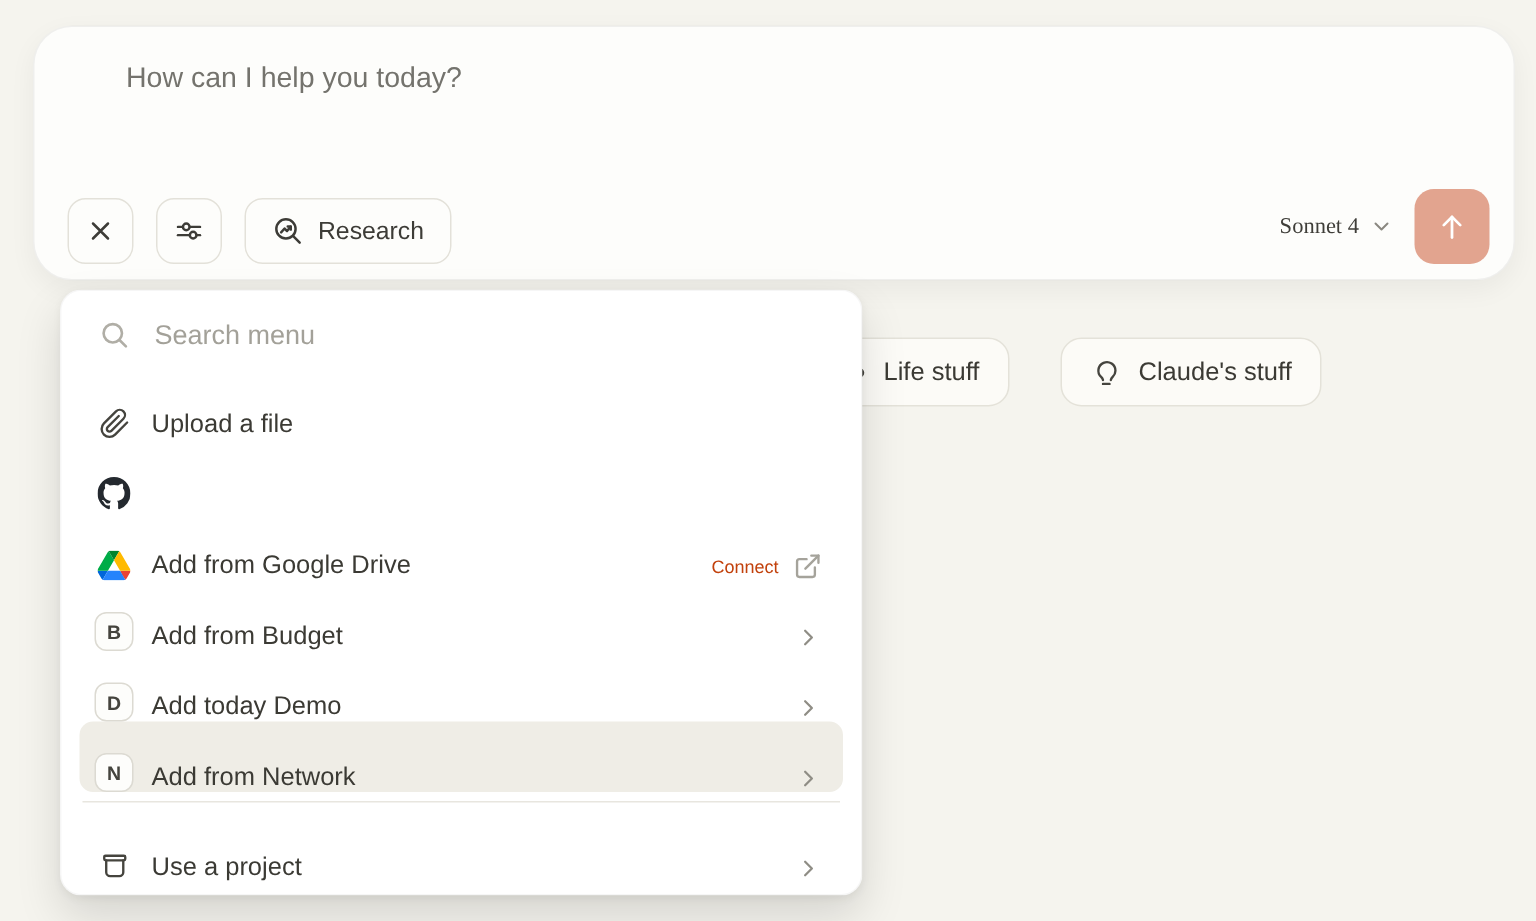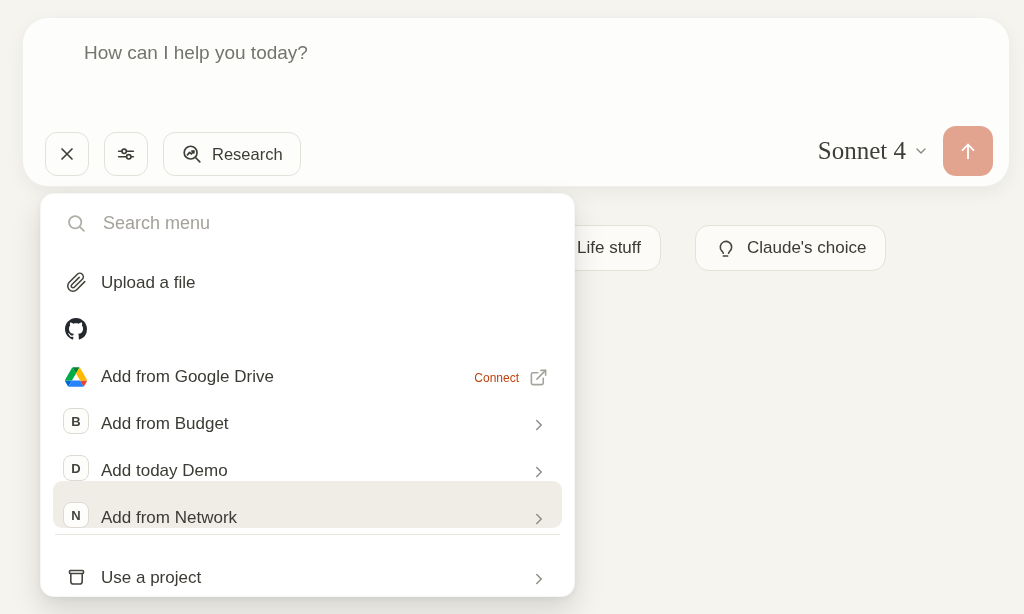--- a/index.html
+++ b/index.html
@@ -47,34 +47,34 @@
   .toolbar-right {
     position:absolute; right:16px; bottom:10px;
     display:flex; align-items:center; gap:14px;
   }
   .model-selector {
     display:flex; align-items:center; gap:7px;
     cursor:pointer; background:transparent; border:none;
   }
   .model-label {
     font-family:"Liberation Serif", serif;
-    font-size:25px; color:#3f3e39;
+    font-size:15px; color:#3f3e39;
   }
   .send-btn {
     width:50px; height:50px; border:none; border-radius:13px;
     background:#e2a48f; display:flex; align-items:center; justify-content:center;
     cursor:pointer;
   }
 
   
   .chip {
     position:absolute; top:225px; height:46px;
     display:flex; align-items:center; gap:11px; padding:0 19px;
     background:#fcfbf7; border:1px solid #e4e2d9; border-radius:14px;
-    font-size:17px; color:#3b3a34; cursor:pointer; white-space:nowrap;
+    font-size:17px; color:#3b3a34; cursor:pointer; white-space:nowrap;margin-left:12px;
   }
   .chip-life { left:525px; }
   .chip-choice { left:695px; }
 
   
   .menu {
     position:absolute; left:40px; top:193px; width:535px;
     background:#ffffff;
     border:1px solid rgba(0,0,0,0.035);
     border-radius:14px;
@@ -177,21 +177,21 @@
   <span>Life stuff</span>
 </button>
 
 <button class="chip chip-choice">
   <span>
     <svg width="21" height="21" viewBox="0 0 24 24" fill="none" stroke="#45443e" stroke-width="1.8" stroke-linecap="round" stroke-linejoin="round">
       <path d="M9.5 17.5c-.2-1-.7-1.6-1.4-2.3A6.5 6.5 0 1 1 19 10.5c0 1.8-.8 3.4-2.1 4.7-.7.7-1.2 1.3-1.4 2.3"></path>
       <line x1="9.5" y1="20.5" x2="14.5" y2="20.5"></line>
     </svg>
   </span>
-  <span>Claude's choice</span>
+  <span>Claude's stuff</span>
 </button>
 
 <div class="menu">
 
   <div class="menu-search">
     <span class="row-icon">
       <svg width="21" height="21" viewBox="0 0 24 24" fill="none" stroke="#b0aea6" stroke-width="2" stroke-linecap="round">
         <circle cx="10.5" cy="10.5" r="7"></circle>
         <line x1="15.8" y1="15.8" x2="20.5" y2="20.5"></line>
       </svg>

